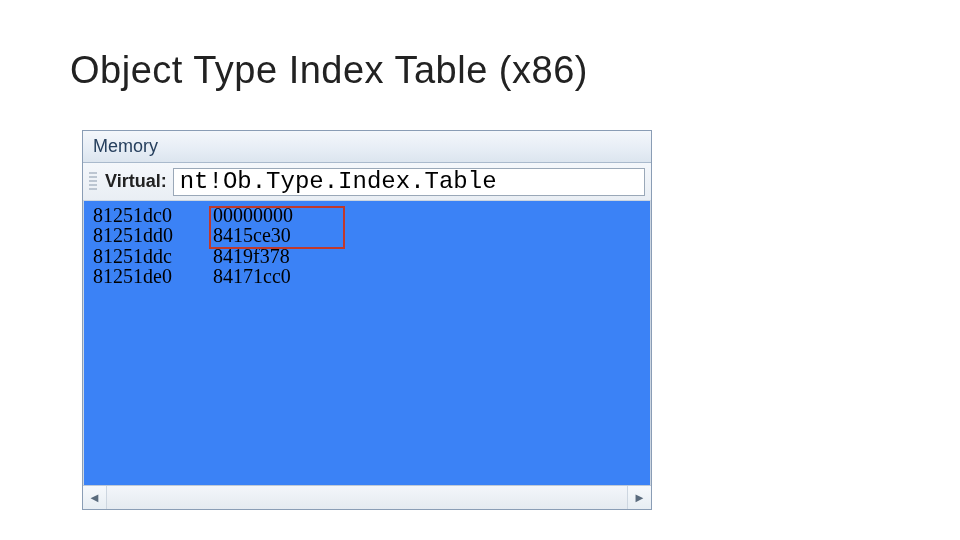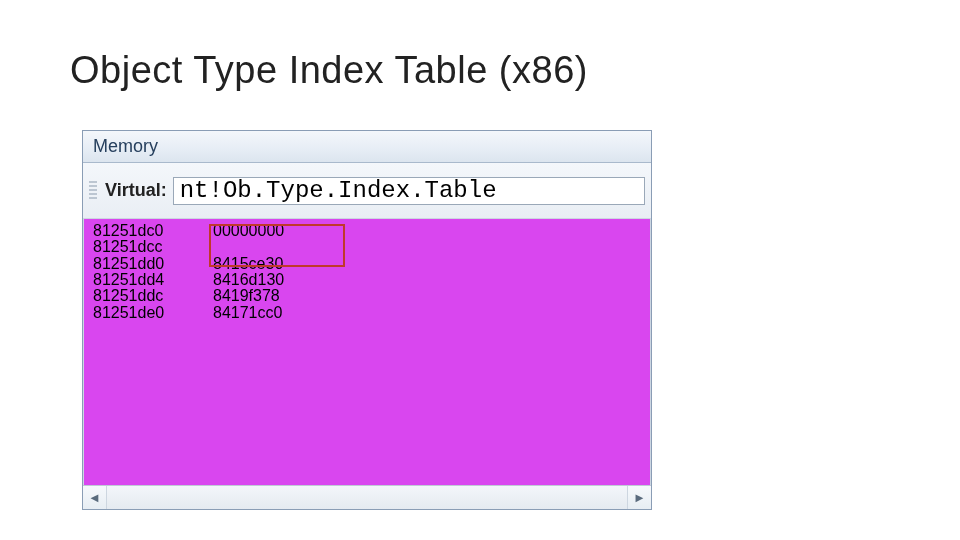--- a/index.html
+++ b/index.html
@@ -6,32 +6,32 @@
   html, body { width: 960px; height: 540px; background: #fff; font-family: "Segoe UI", Arial, sans-serif; }
   .slide {
     width: 960px; height: 540px; position: relative; background: #fff; margin-top: 25px;
   }
   .slide-title {
     position: absolute; left: 70px; top: 24px;
     font-size: 38px; font-weight: 400; color: #222; letter-spacing: 0.5px;
   }
   .window {
     position: absolute; left: 82px; top: 105px; width: 570px; height: 380px;
-    background: #d946ef; border: 1px solid #8a9db5; box-shadow: 0 0 0 1px #ccd6e2 inset;
+    background: #3b82f6; border: 1px solid #8a9db5; box-shadow: 0 0 0 1px #ccd6e2 inset;
   }
   .window-titlebar {
     height: 32px;
     background: linear-gradient(#f4f7fb, #e6edf5 60%, #dce5ef);
     border-bottom: 1px solid #a9b9cc;
     display: flex; align-items: center;
     padding: 0 10px;
     font-size: 18px; color: #27405e;
   }
   .toolbar {
-    height: 56px;
+    height: 38px;
     background: linear-gradient(#f4f7fb, #e9eef4);
     border-bottom: 1px solid #cdd6e0;
     display: flex; align-items: center;
     padding: 0 6px;
   }
   .tb-grip {
     width: 8px; height: 20px; margin-right: 8px;
     background: repeating-linear-gradient(#9aa8b8 0 2px, transparent 2px 4px);
     opacity: .6;
   }
@@ -40,21 +40,21 @@
   }
   .tb-input {
     flex: 1; height: 28px;
     font-family: "Courier New", monospace; font-size: 24px;
     padding: 0 6px; color: #000;
     border: 1px solid #9aa8b8; background: #fff;
   }
   .content {
     position: relative;
     padding: 4px 0 0 0;
-    font-family: Liberation Sans, sans-serif; font-size: 16px; color: #000;
+    font-family: Liberation Serif, serif; font-size: 20px; color: #000;
     line-height: 1.02;
     height: calc(100% - 32px - 38px - 24px);
     overflow: hidden;
   }
   .mem-row { display: flex; padding: 0 10px; }
   .mem-addr { width: 120px; }
   .mem-val { width: 130px; }
   .highlight-box {
     position: absolute;
     border: 2px solid #c0392b;
@@ -91,29 +91,24 @@
       <span class="tb-label">Virtual:</span>
       <input class="tb-input" type="text" value="nt!Ob.Type.Index.Table" style="">
     </div>
 
     <div class="content">
       <div class="mem-row">
         <span class="mem-addr">81251dc0</span>
         <span class="mem-val">00000000</span>
       </div>
       <div class="mem-row">
-        <span class="mem-addr">81251dcc</span>
       </div>
       <div class="mem-row">
         <span class="mem-addr">81251dd0</span>
         <span class="mem-val">8415ce30</span>
-      </div>
-      <div class="mem-row">
-        <span class="mem-addr">81251dd4</span>
-        <span class="mem-val">8416d130</span>
       </div>
       <div class="mem-row">
         <span class="mem-addr">81251ddc</span>
         <span class="mem-val">8419f378</span>
       </div>
       <div class="mem-row">
         <span class="mem-addr">81251de0</span>
         <span class="mem-val">84171cc0</span>
       </div>
 

